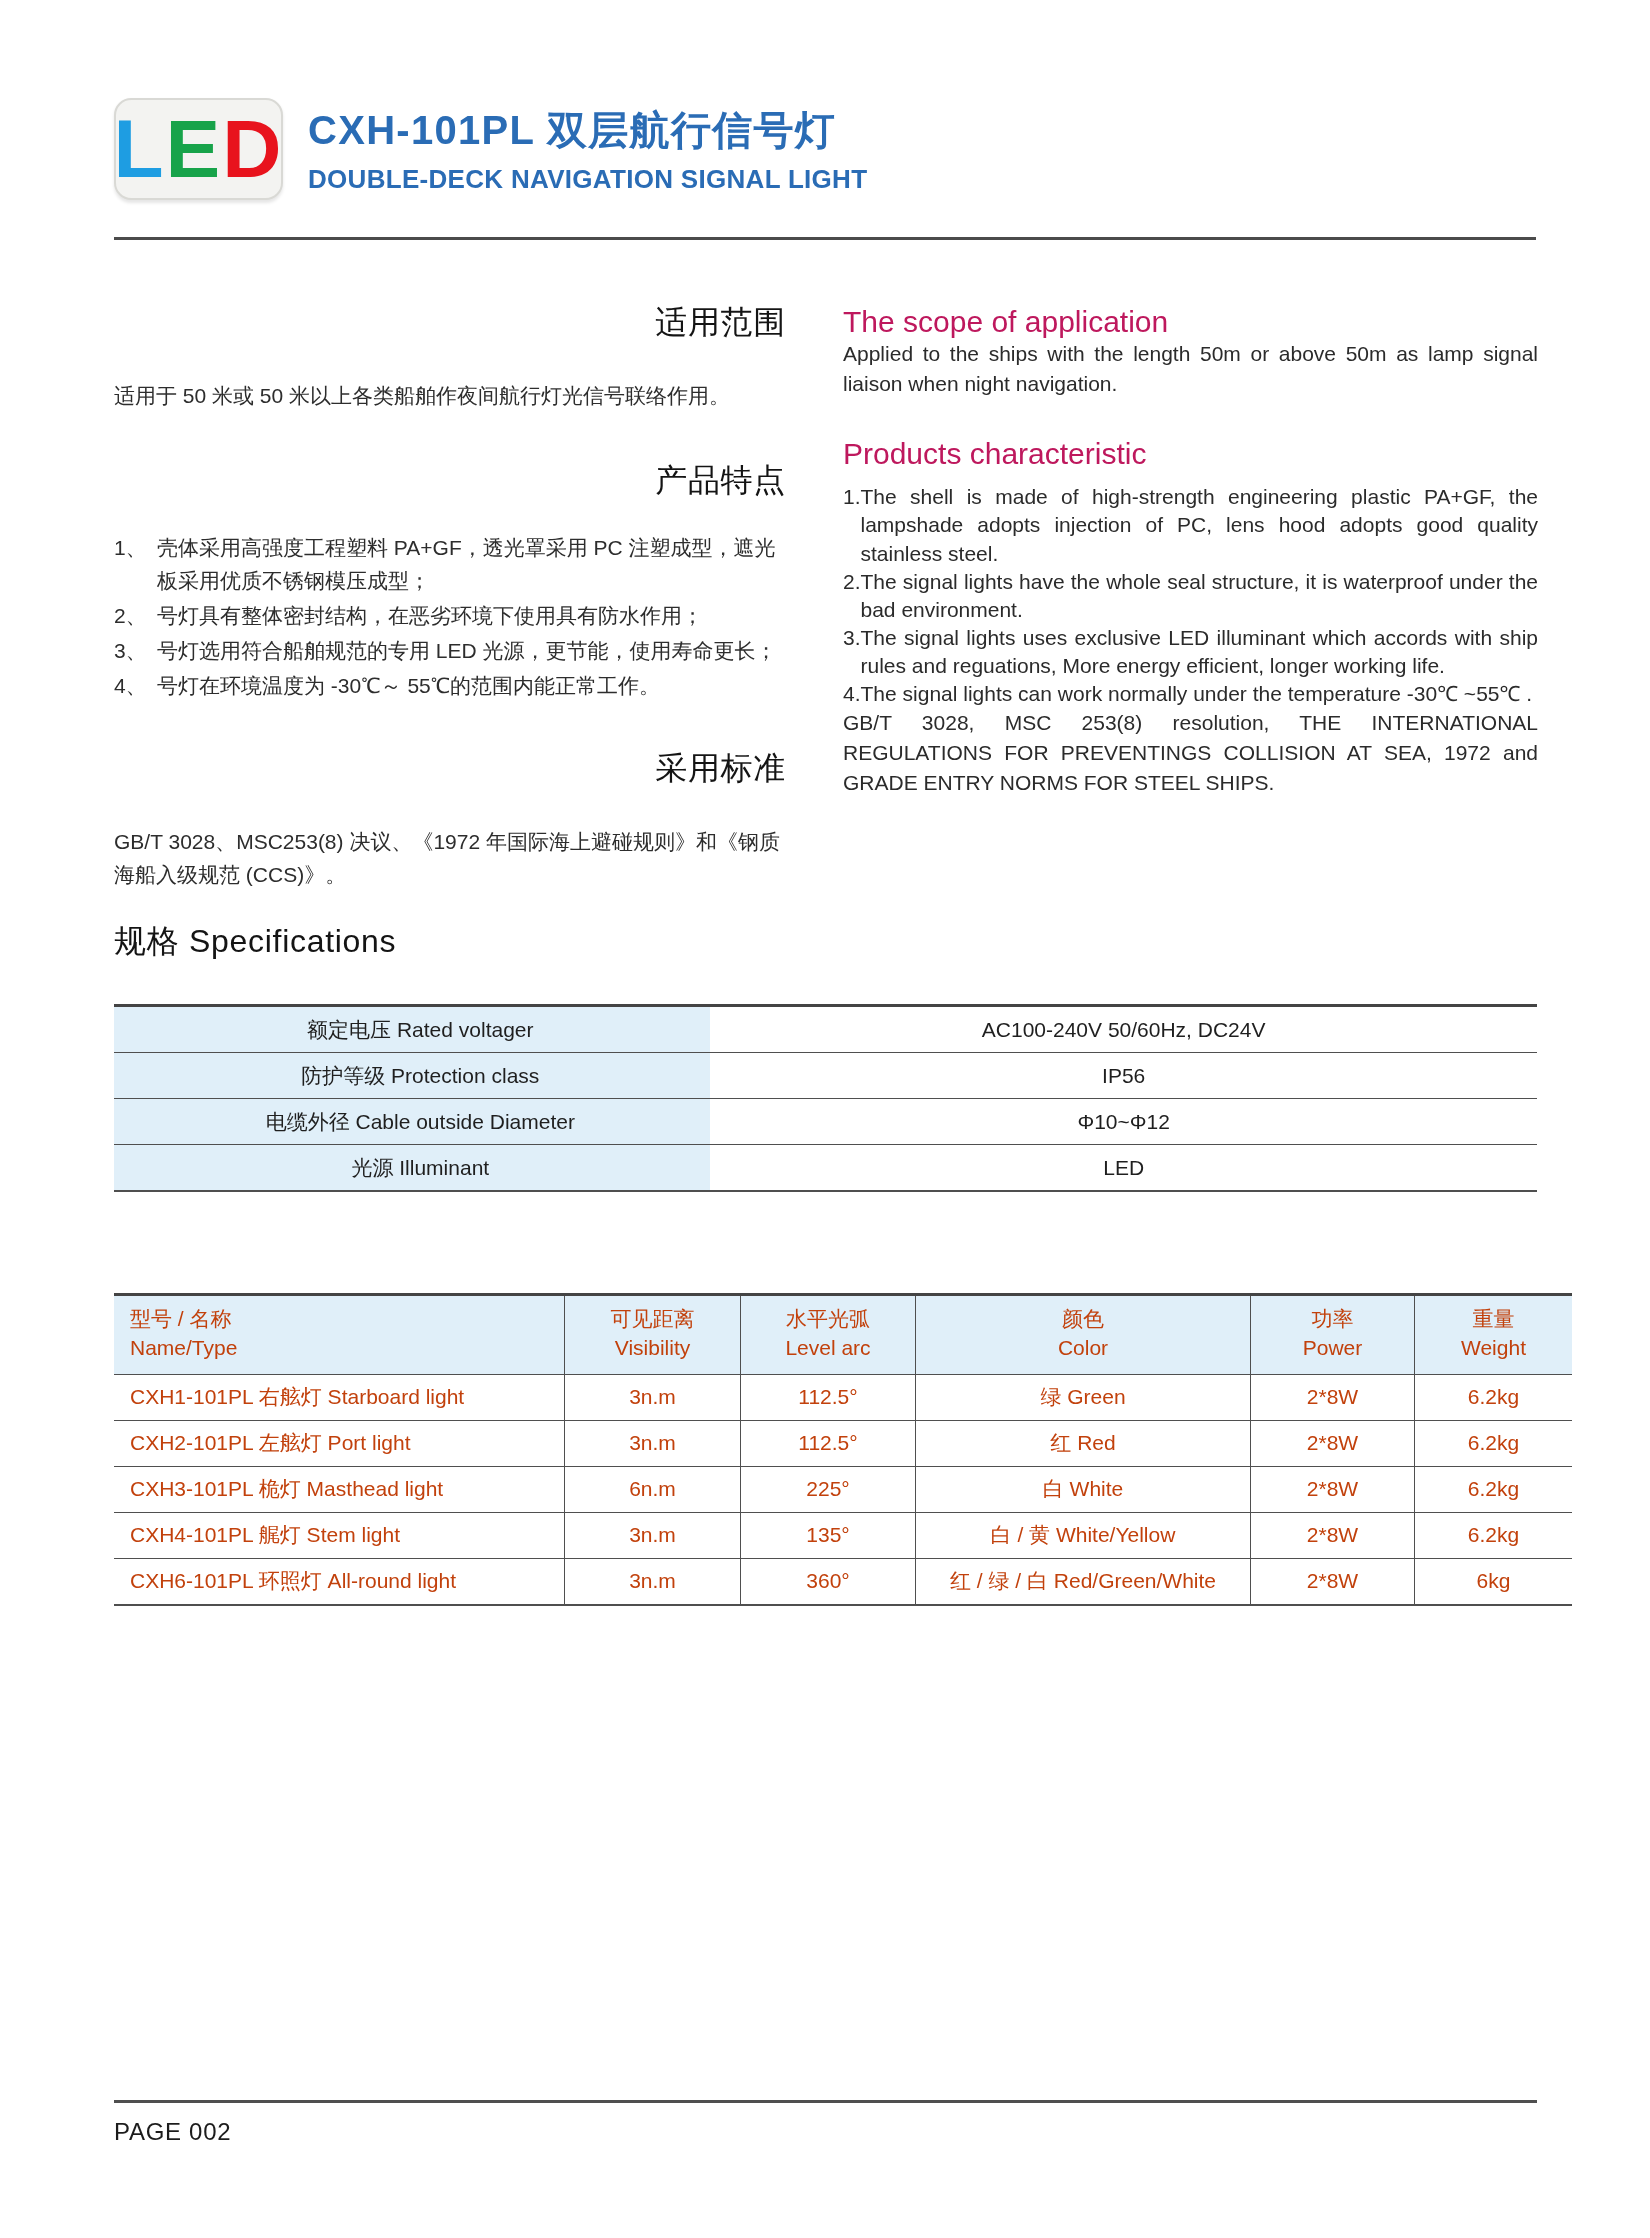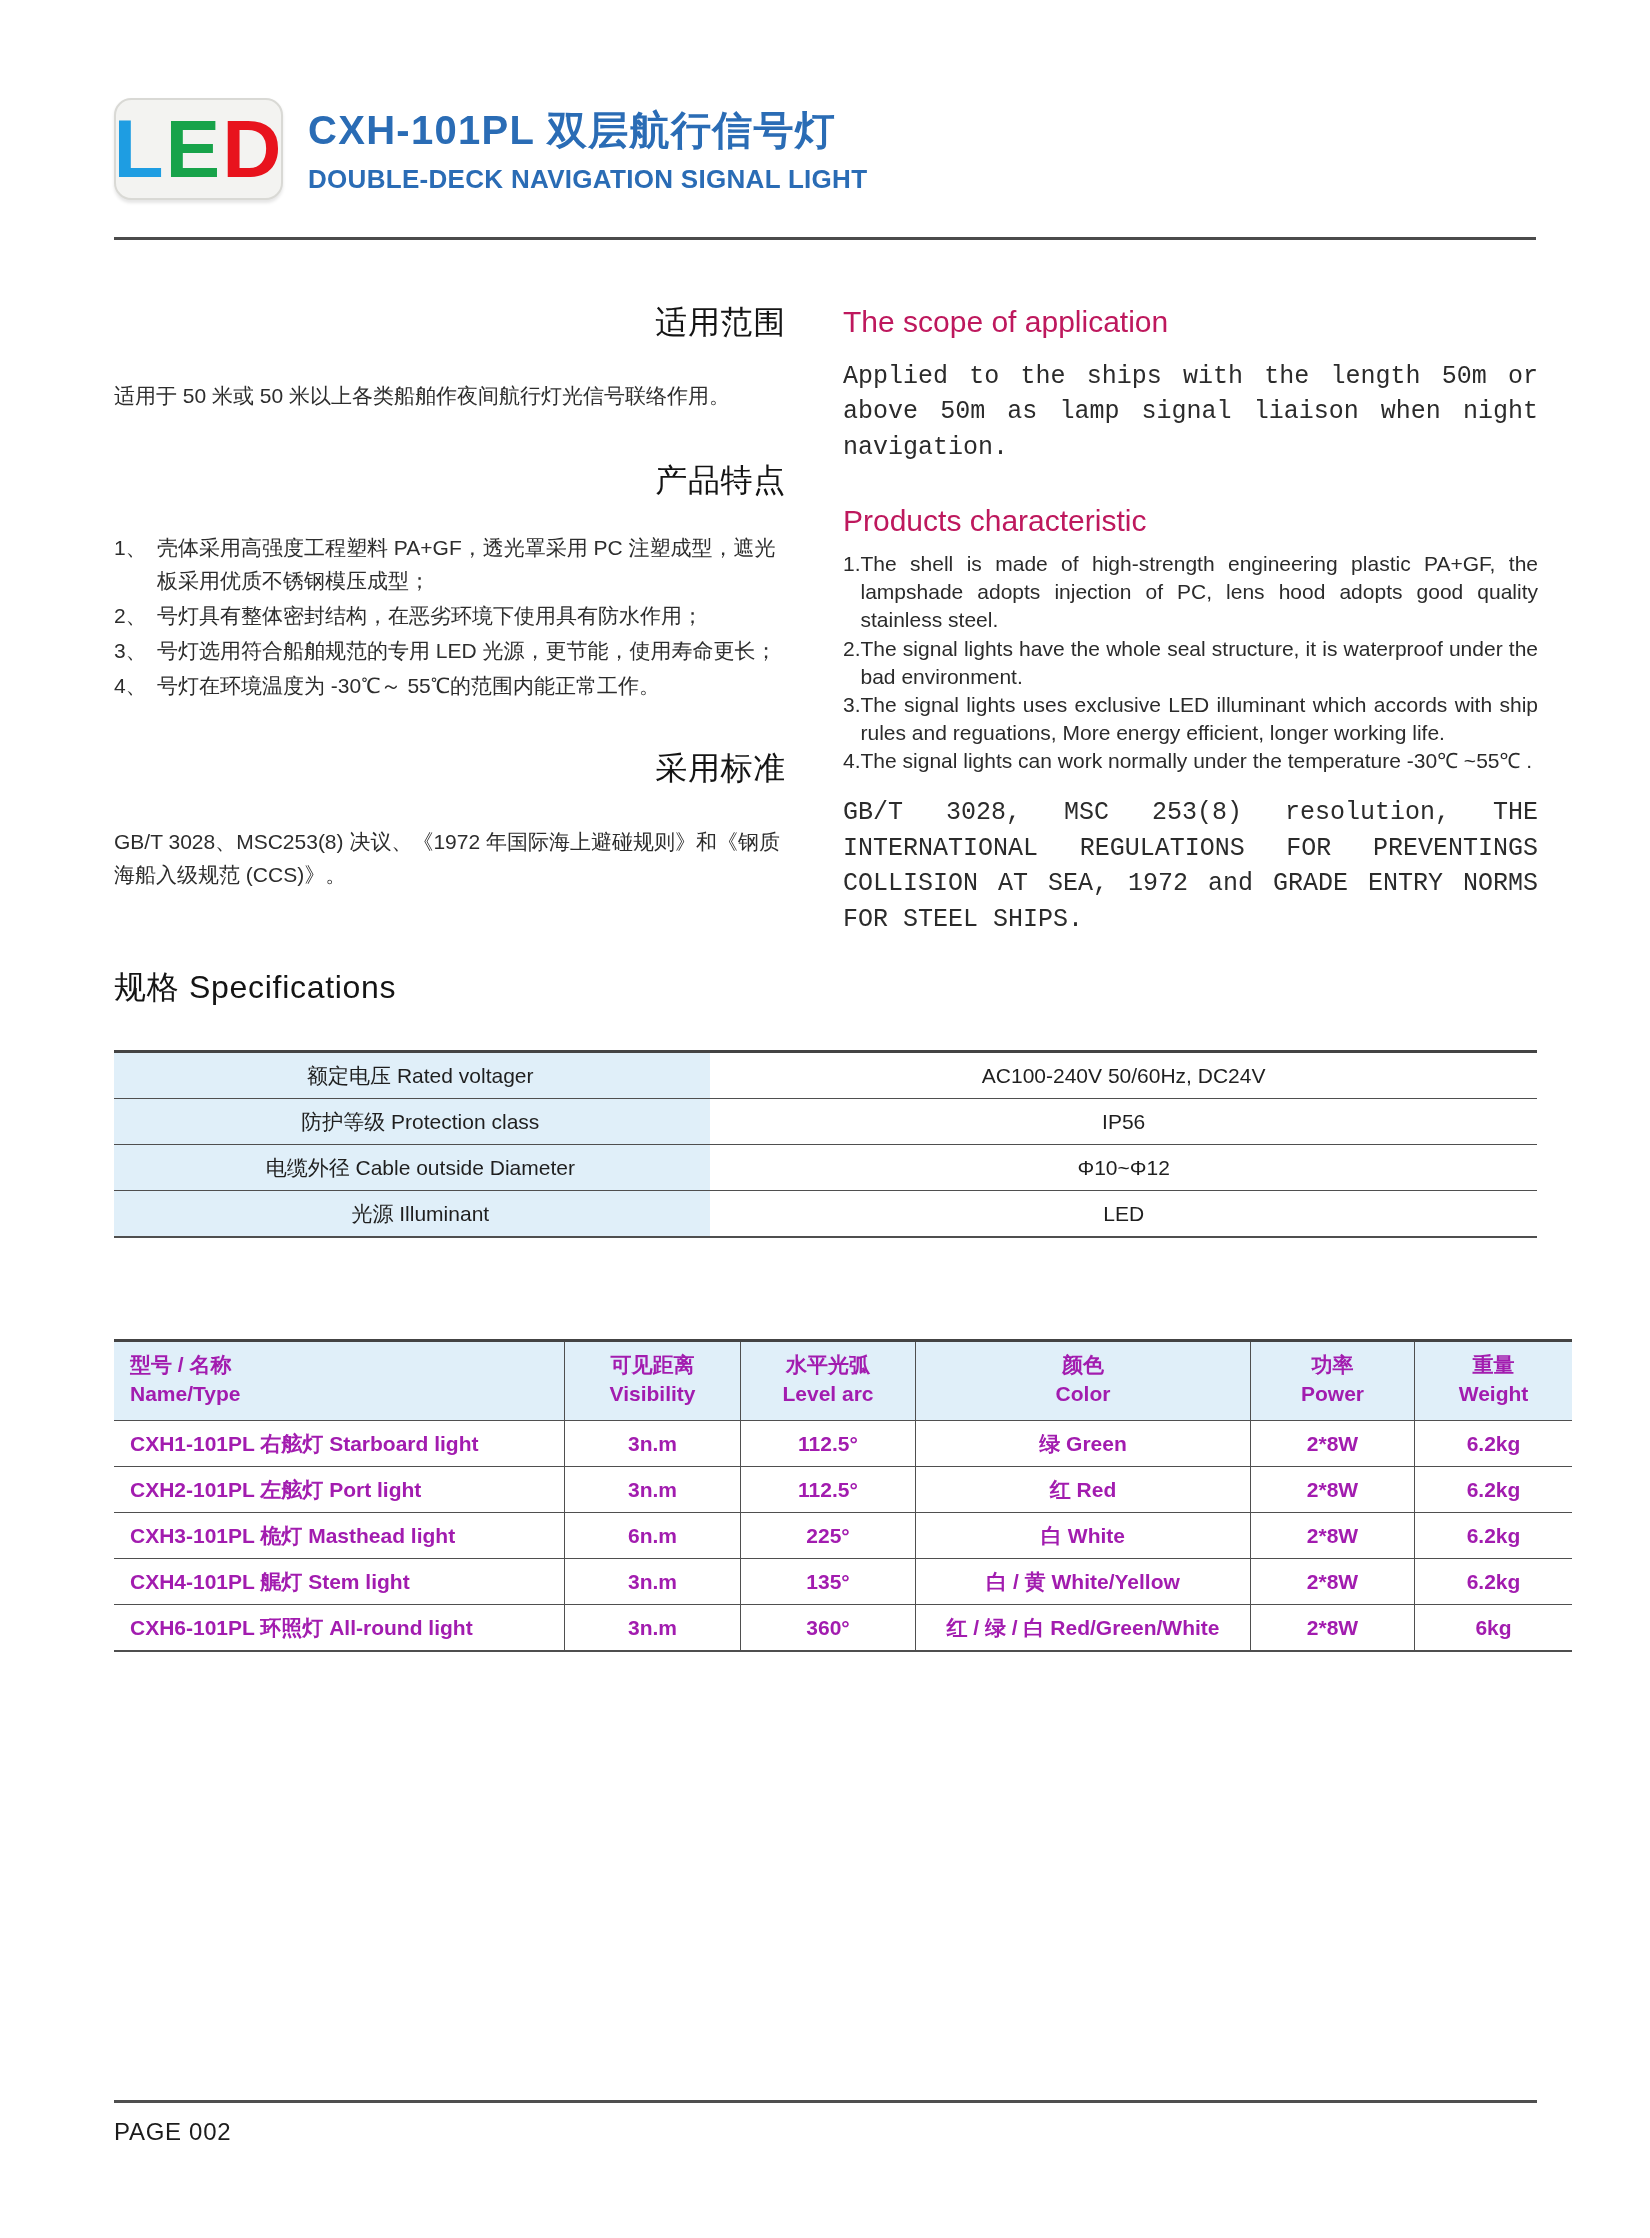--- a/index.html
+++ b/index.html
@@ -34,40 +34,40 @@
   .h-cn{font-size:32px;font-weight:400;color:#141414;letter-spacing:0.7px;text-align:right;}
   .h-en{font-size:30px;font-weight:400;color:#be185d;}
 
   .body-cn{font-size:21px;color:#2d2d2d;line-height:1.55;margin-top:35px;}
   .cn-list{margin-top:29px;}
   .cn-item{display:flex;font-size:21px;color:#2d2d2d;line-height:1.55;margin-top:2.7px;}
   .cn-item .num{flex:0 0 43px;}
   .h-features-cn{margin-top:47px;}
   .h-standard-cn{margin-top:44px;}
 
-  .body-en{font-size:25px;color:#2b2b2b;line-height:1.42;margin-top:20px;text-align:justify;font-family:Liberation Mono, monospace;}
+  .body-en{font-size:21px;color:#2b2b2b;line-height:1.42;text-align:justify;}
   .h-scope-en{margin-top:4px;}
   .en-list{margin-top:12px;}
   .en-item{display:flex;font-size:21px;color:#2b2b2b;line-height:1.34;}
   .en-item .num{flex:0 0 auto;}
   .en-item .text{text-align:justify;}
   .h-features-en{margin-top:39px;}
   .h-standard-en{margin-top:35px;}
 
   
   .spec-heading{font-size:32px;font-weight:400;color:#141414;margin-top:29px;letter-spacing:0.7px;}
 
   table{border-collapse:collapse;width:1423px;table-layout:fixed;}
   .spec-table{margin-top:40px;border-top:3.3px solid #444;border-bottom:2px solid #4f4f4f;}
   .spec-table td{font-size:21px;color:#1f1f1f;border-bottom:1.3px solid #4f4f4f;height:43px;}
   .spec-table td.label{background:#e0eff9;width:578px;padding-left:17.3px;text-align:center;}
   .spec-table td.value{text-align:center;}
 
   .model-table{margin-top:101px;border-top:3.3px solid #444;border-bottom:2px solid #4f4f4f;}
-  .model-table th,.model-table td{font-size:21px;font-weight:700;color:#a21caf;border-bottom:1.3px solid #4f4f4f;}
+  .model-table th,.model-table td{font-size:21px;font-weight:400;color:#c2410c;border-bottom:1.3px solid #4f4f4f;}
   .model-table th{background:#e0eff9;padding:9.3px 0 10.6px;text-align:center;line-height:1.38;}
   .model-table th.first,.model-table td.first{text-align:left;padding-left:16px;}
   .model-table th+th,.model-table td+td{border-left:1.3px solid #4f4f4f;}
   .model-table td{height:43px;text-align:center;}
   .col-name{width:434px;}
   .col-vis{width:175px;}
   .col-arc{width:174px;}
   .col-color{width:334px;}
   .col-pow{width:163px;}
   .col-wt{width:157px;}

